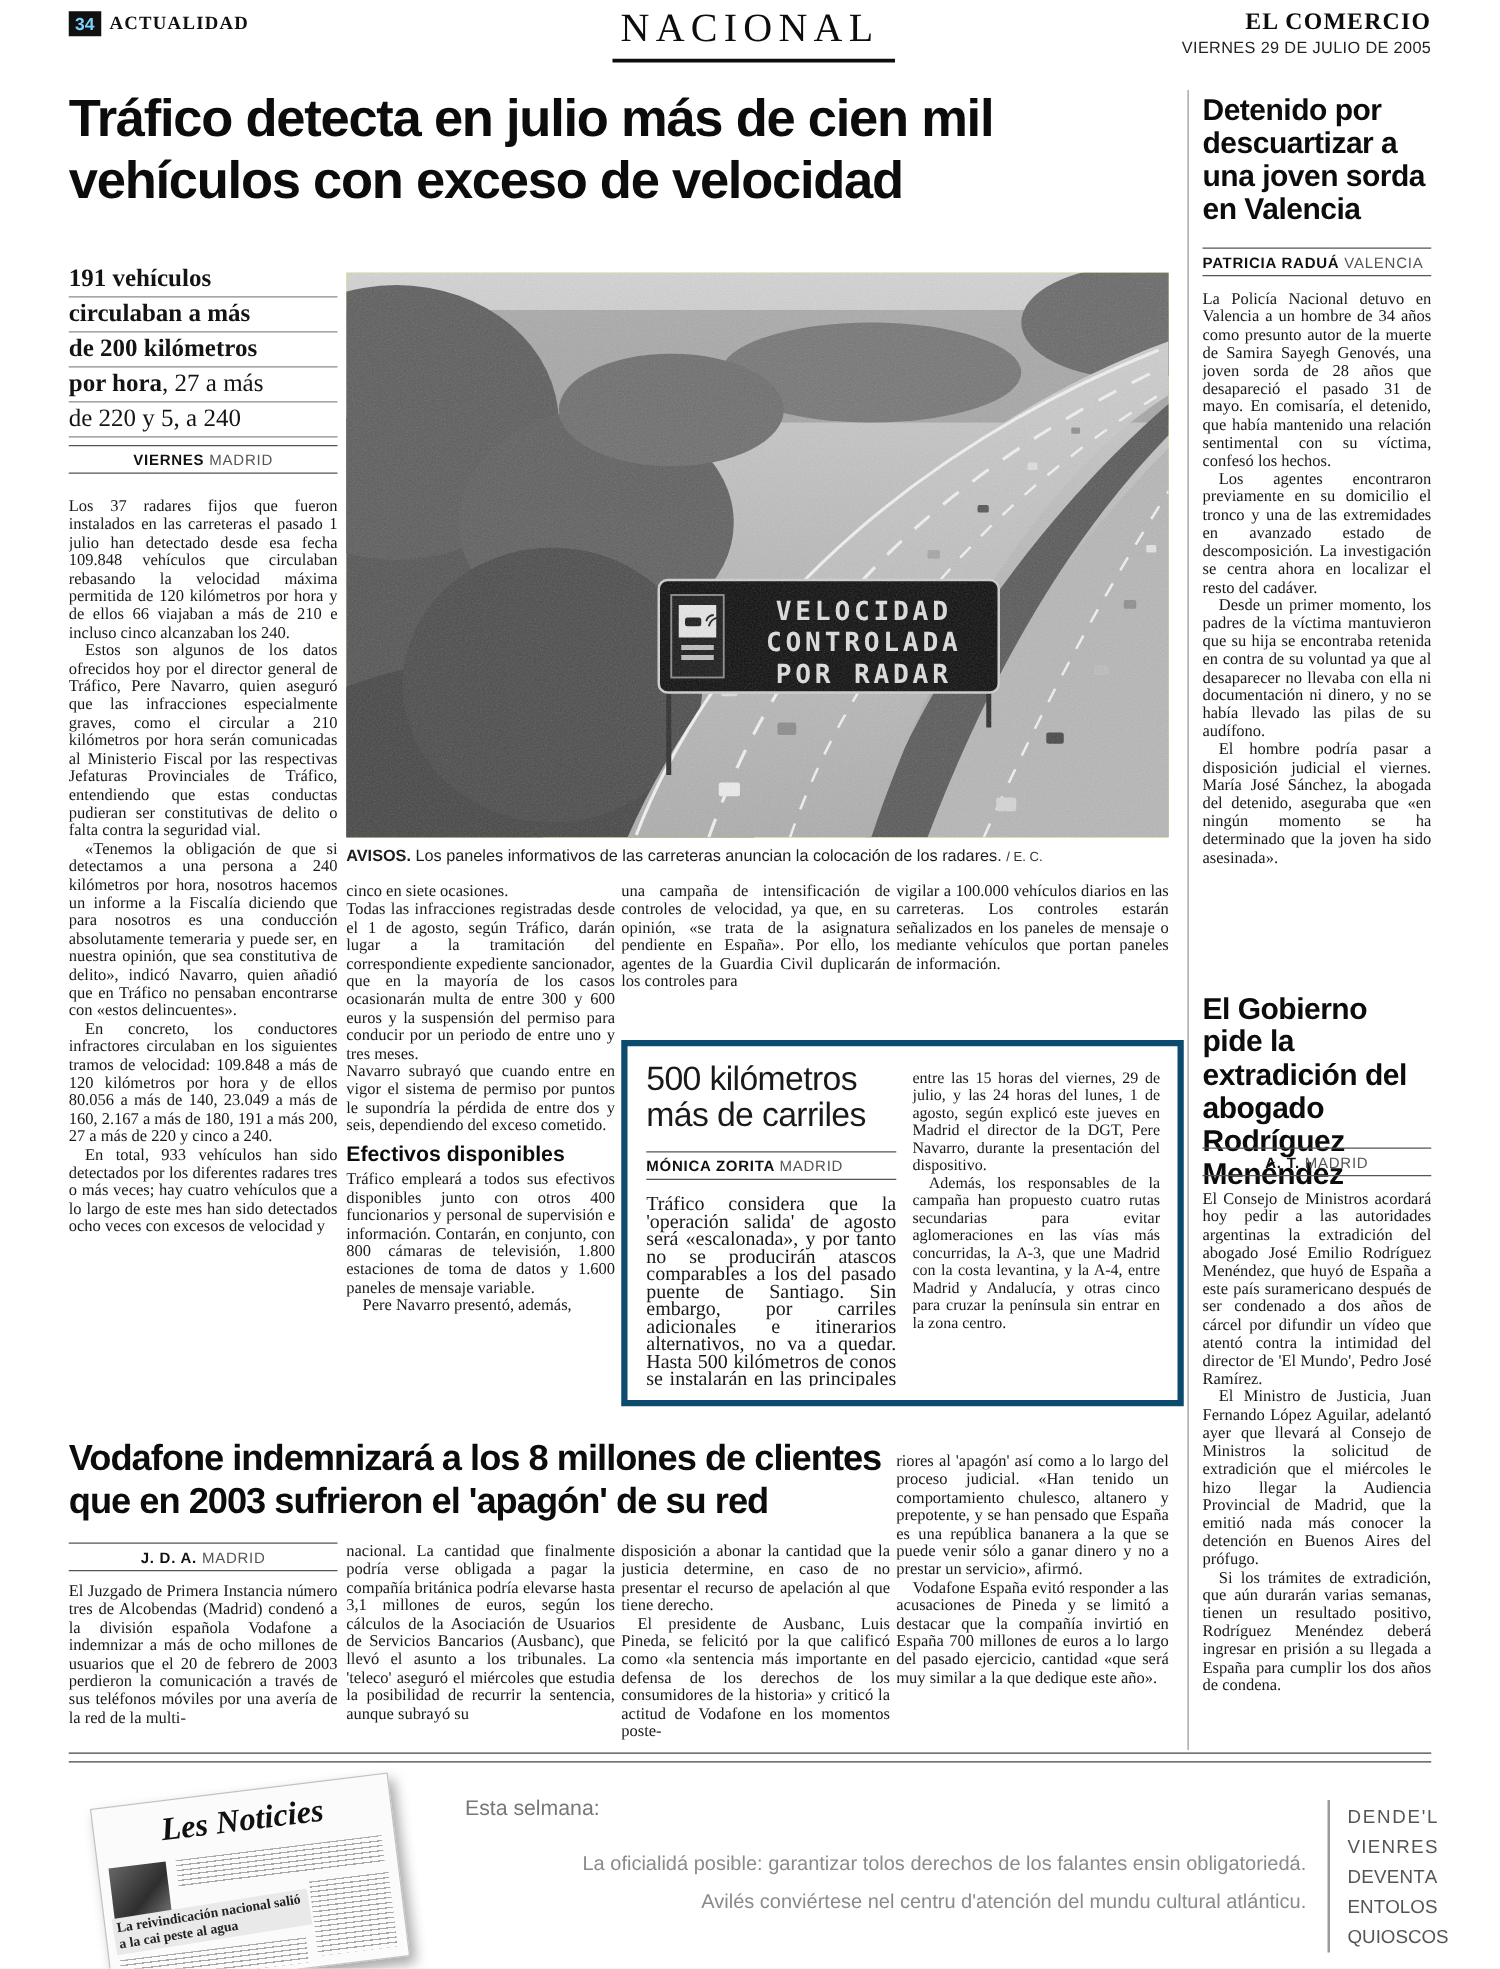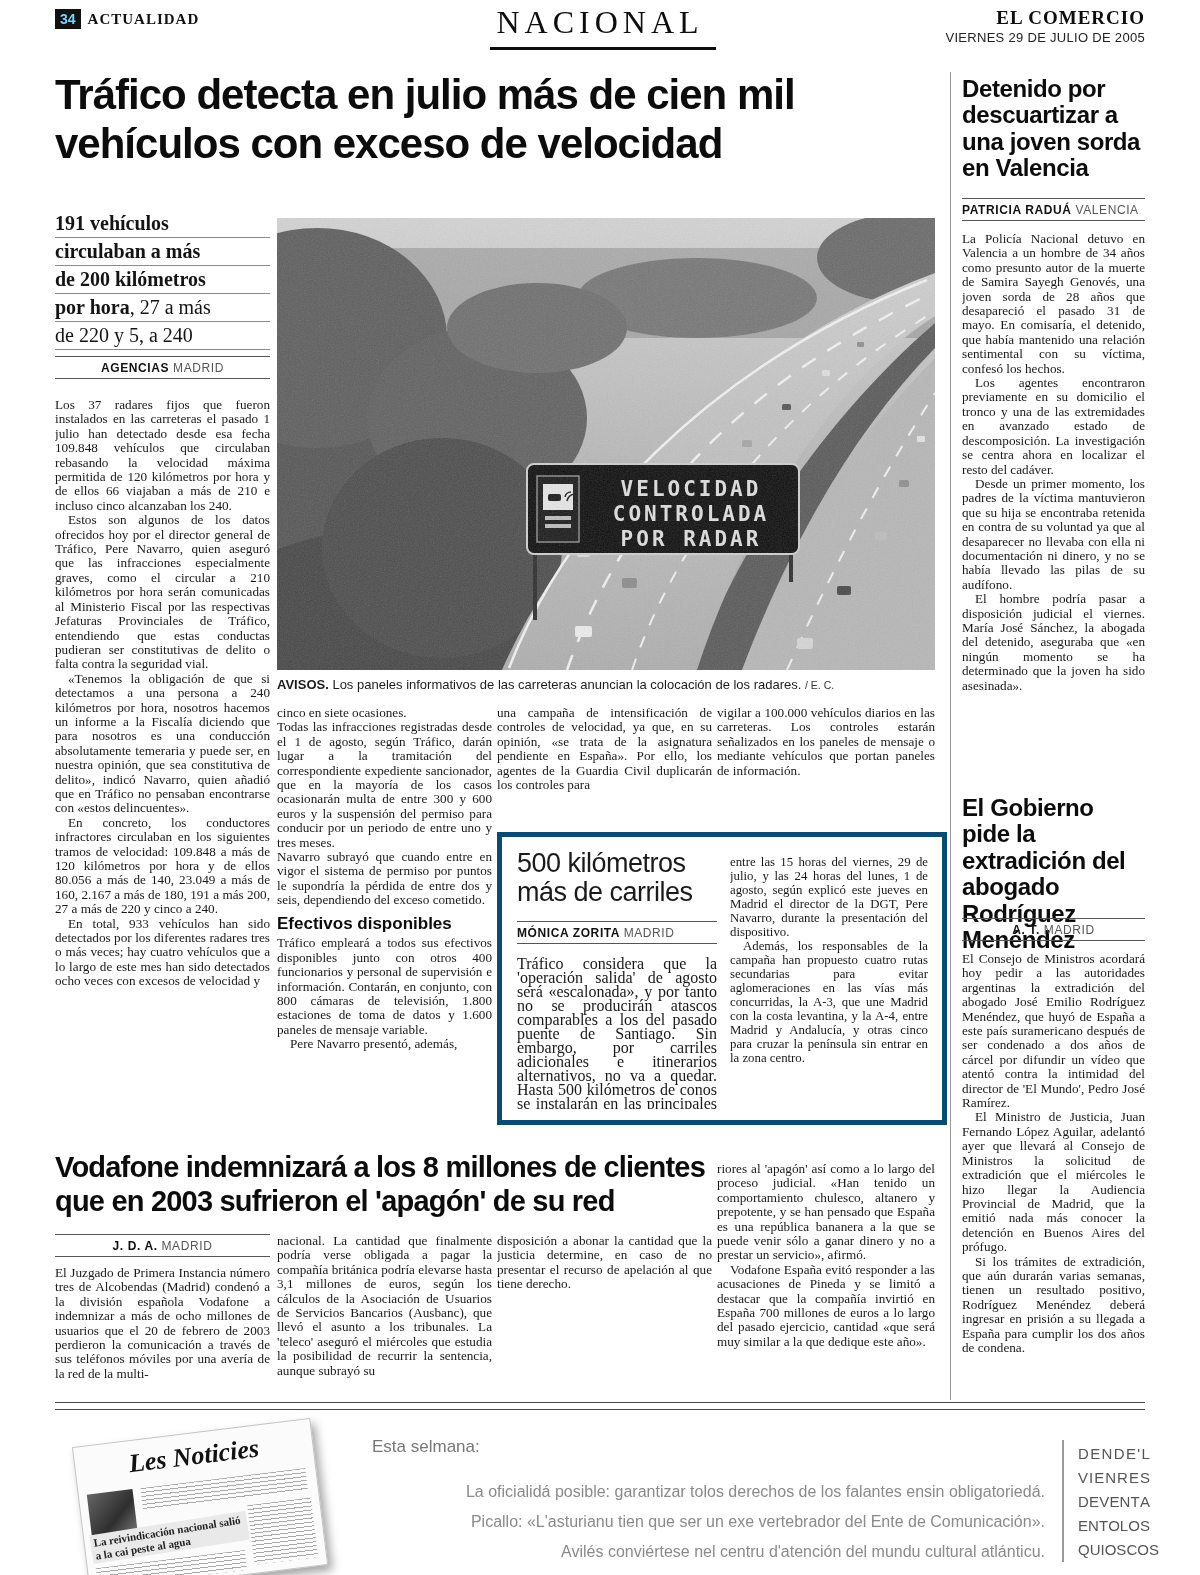--- a/index.html
+++ b/index.html
@@ -106,21 +106,21 @@
 
   <div class="standfirst">
     <div class="sf-line"><b>191 vehículos</b><span></span></div>
     <div class="sf-line"><b>circulaban a más</b><span></span></div>
     <div class="sf-line"><b>de 200 kilómetros</b><span></span></div>
     <div class="sf-line"><b>por hora</b><span>, 27 a más</span></div>
     <div class="sf-line"><b></b><span>de 220 y 5, a 240</span></div>
   </div>
 
   <div class="byline center abs" style="left:55px;top:356px;width:215px;">
-    <span class="by-author">AGENCIAS</span>
+    <span class="by-author">VIERNES</span>
     <span class="by-place">MADRID</span>
   </div>
 
   <div class="photo">
     <svg viewBox="0 0 658 452" width="658" height="452">
       <defs>
         <linearGradient id="sky" x1="0" y1="0" x2="0" y2="1">
           <stop offset="0" stop-color="#d4d4d4"></stop>
             <stop offset="1" stop-color="#a0a0a0"></stop>
         </linearGradient>
@@ -273,41 +273,41 @@
     <span class="by-place">MADRID</span>
   </div>
   <div class="btxt abs" style="left:55px;top:1266px;width:215px;height:128px;">
     <p>El Juzgado de Primera Instancia número tres de Alcobendas (Madrid) condenó a la división española Vodafone a indemnizar a más de ocho millones de usuarios que el 20 de febrero de 2003 perdieron la comunicación a través de sus teléfonos móviles por una avería de la red de la multi-</p>
   </div>
   <div class="btxt abs" style="left:277px;top:1234px;width:215px;height:160px;">
     <p>nacional. La cantidad que finalmente podría verse obligada a pagar la compañía británica podría elevarse hasta 3,1 millones de euros, según los cálculos de la Asociación de Usuarios de Servicios Bancarios (Ausbanc), que llevó el asunto a los tribunales. La 'teleco' aseguró el miércoles que estudia la posibilidad de recurrir la sentencia, aunque subrayó su</p>
   </div>
   <div class="btxt abs" style="left:497px;top:1234px;width:215px;height:160px;">
     <p>disposición a abonar la cantidad que la justicia determine, en caso de no presentar el recurso de apelación al que tiene derecho.</p>
+    <p>El presidente de Ausbanc, Luis Pineda, se felicitó por la que calificó como «la sentencia más importante en defensa de los derechos de los consumidores de la historia» y criticó la actitud de Vodafone en los momentos poste-</p>
   </div>
   <div class="btxt abs" style="left:717px;top:1162px;width:218px;height:232px;">
     <p>riores al 'apagón' así como a lo largo del proceso judicial. «Han tenido un comportamiento chulesco, altanero y prepotente, y se han pensado que España es una república bananera a la que se puede venir sólo a ganar dinero y no a prestar un servicio», afirmó.</p>
     <p>Vodafone España evitó responder a las acusaciones de Pineda y se limitó a destacar que la compañía invirtió en España 700 millones de euros a lo largo del pasado ejercicio, cantidad «que será muy similar a la que dedique este año».</p>
   </div>
 
   <div class="double-rule"></div>
 
   <div class="mini-paper">
     <div class="mini-mast">Les Noticies</div>
     <div class="mini-img"></div>
     <div class="mini-bar1 bar"></div>
     <div class="mini-headline">La reivindicación nacional salió a la cai peste al agua</div>
     <div class="mini-bar2 bar"></div>
     <div class="mini-bar3 bar"></div>
   </div>
 
   <div class="ad-intro">Esta selmana:</div>
   <div class="ad-lines">
     <div>La oficialidá posible: garantizar tolos derechos de los falantes ensin obligatoriedá.</div>
-    <div>Picallo: «L'asturianu tien que ser un exe vertebrador del Ente de Comunicación».</div>
     <div>Avilés conviértese nel centru d'atención del mundu cultural atlánticu.</div>
   </div>
   <div class="ad-vrule"></div>
   <div class="kiosk">
     <div class="char-justify">
         <span>D</span>
         <span>E</span>
         <span>N</span>
         <span>D</span>
         <span>E</span>

